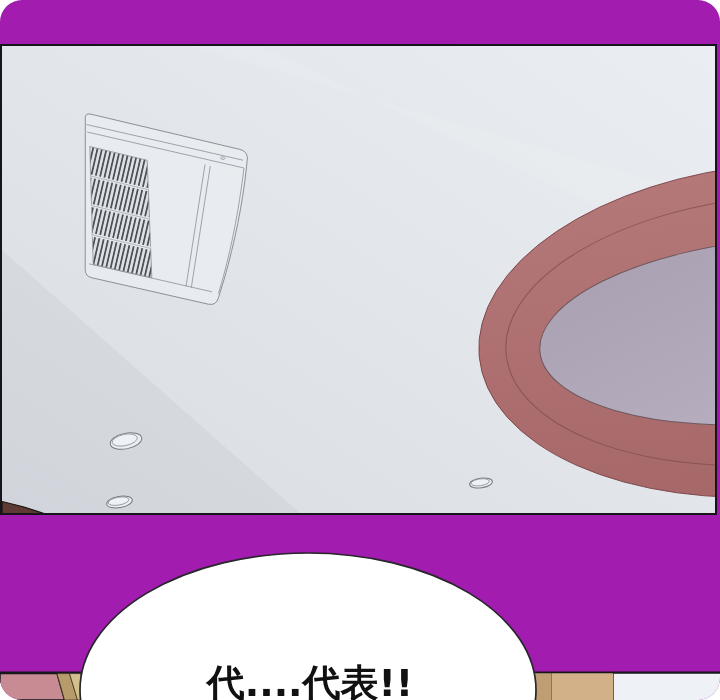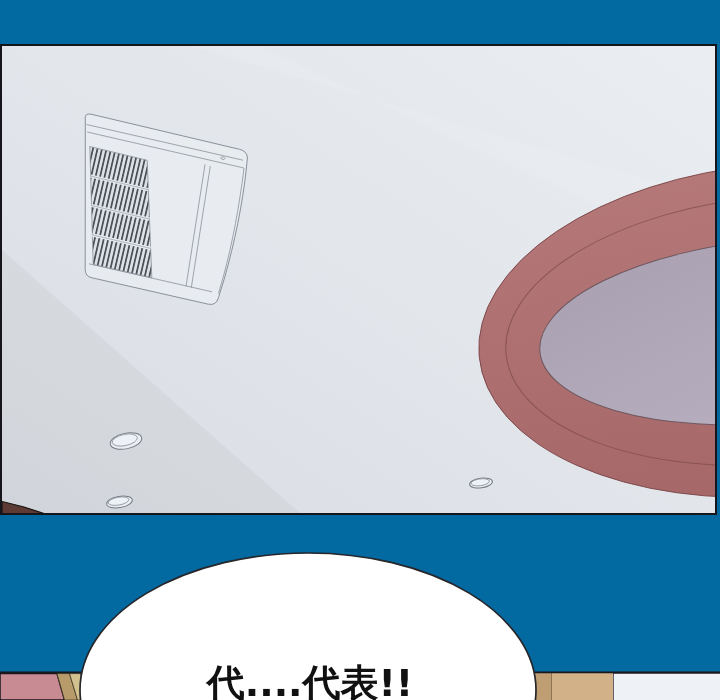--- a/index.html
+++ b/index.html
@@ -1,21 +1,22 @@
 <!DOCTYPE html>
 <html><head>
 <meta charset="utf-8">
 <style>
   html,body{margin:0;padding:0;}
   .page{
     position:relative;
     width:720px;height:700px;
-    background:#0369a1;
+    background:#a21caf;
     overflow:hidden;
     font-family:"DejaVu Sans",sans-serif;
+    border-radius:22px;
   }
   .ceiling-panel{
     position:absolute;left:0;top:44px;
     width:713px;height:467px;
     border:2px solid #15151b;
     background:#e2e5ea;
   }
   .ceiling-panel svg{display:block;}
   .bottom-scene{
     position:absolute;left:0;top:515px;

